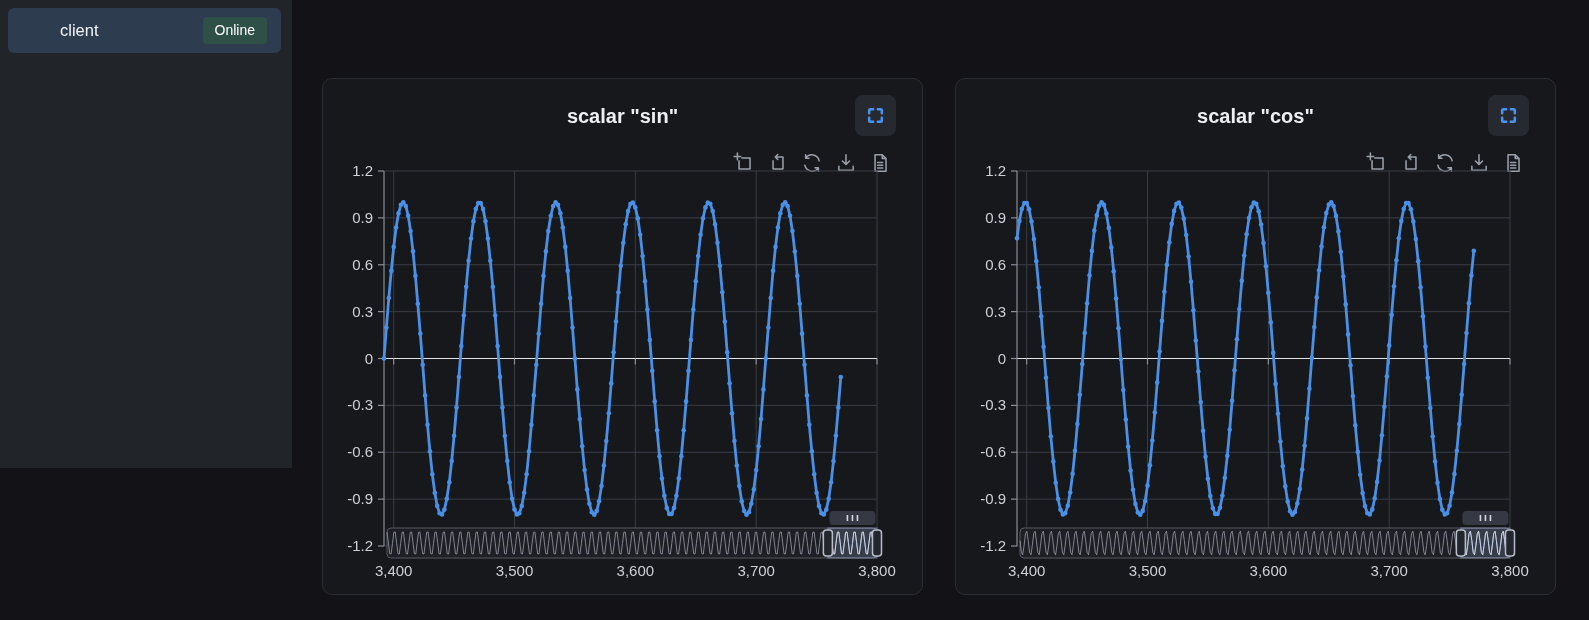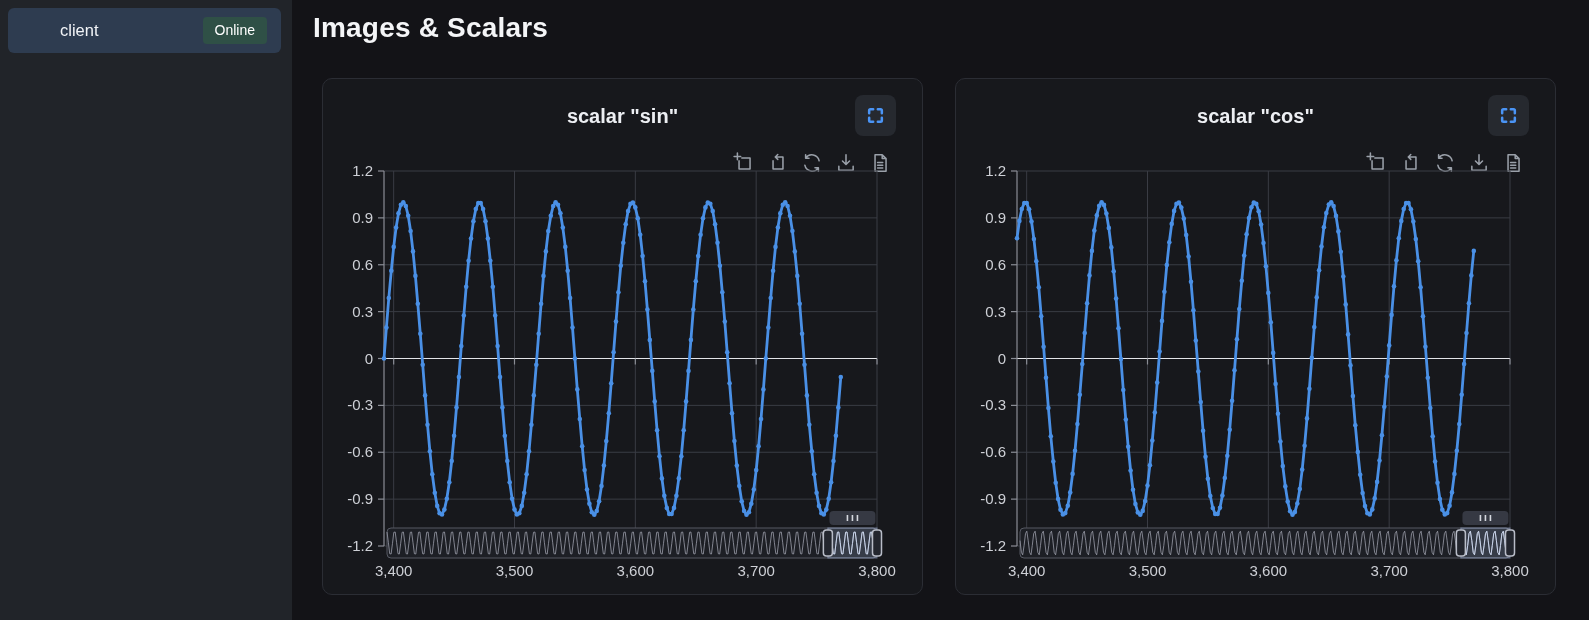--- a/index.html
+++ b/index.html
@@ -1,19 +1,19 @@
 <!DOCTYPE html>
 <html><head>
 <meta charset="utf-8">
 <style>
   html,body{margin:0;padding:0;background:#131317;width:1589px;height:620px;overflow:hidden;
     font-family:"Liberation Sans",sans-serif;-webkit-font-smoothing:antialiased;}
   .app{position:relative;width:1589px;height:620px;}
   
-  .sidebar{position:absolute;left:0;top:0;width:292px;height:620px;background:#212429;}
+  .sidebar{position:absolute;left:0;top:0;width:292px;height:468px;background:#212429;}
   .client-card{position:absolute;left:8px;top:8px;width:273px;height:45px;background:#2e3c50;
     border-radius:6px;display:flex;align-items:center;cursor:pointer;}
   .client-name{margin-left:52px;color:#f2f4f7;font-size:16.5px;}
   .badge{margin-left:auto;margin-right:14px;background:#2f5046;color:#ffffff;font-size:14px;
     padding:4px 12px;border-radius:4px;line-height:1.3;}
   
   .page-title{position:absolute;left:313px;top:12px;margin:0;font-size:28px;font-weight:700;
     color:#f4f5f7;letter-spacing:.2px;}
   .chart-card{position:absolute;top:78px;width:601px;height:517px;background:#17181c;
     border:1px solid #2b2d34;border-radius:10px;box-sizing:border-box;}
@@ -32,21 +32,20 @@
 <body>
 
 <div class="app">
   <aside class="sidebar">
     <div class="client-card">
       <span class="client-name">client</span>
       <span class="badge">Online</span>
     </div>
   </aside>
 
-  <h1 class="page-title">Images &amp; Scalars</h1>
 
   <section class="chart-card idx0">
     <div class="chart-title">scalar "sin"</div>
     <button class="fullscreen-btn">
       <svg width="19" height="19" viewBox="0 0 18 18" fill="none" stroke="#4a94f5" stroke-width="2.4" stroke-linecap="round">
         <path d="M3 6.8V4.2Q3 3 4.2 3H6.8 M11.2 3h2.6Q15 3 15 4.2v2.6 M15 11.2v2.6Q15 15 13.8 15h-2.6 M6.8 15H4.2Q3 15 3 13.8v-2.6"></path>
       </svg>
     </button>
     <div class="toolbar">
         <button class="tool-btn">

